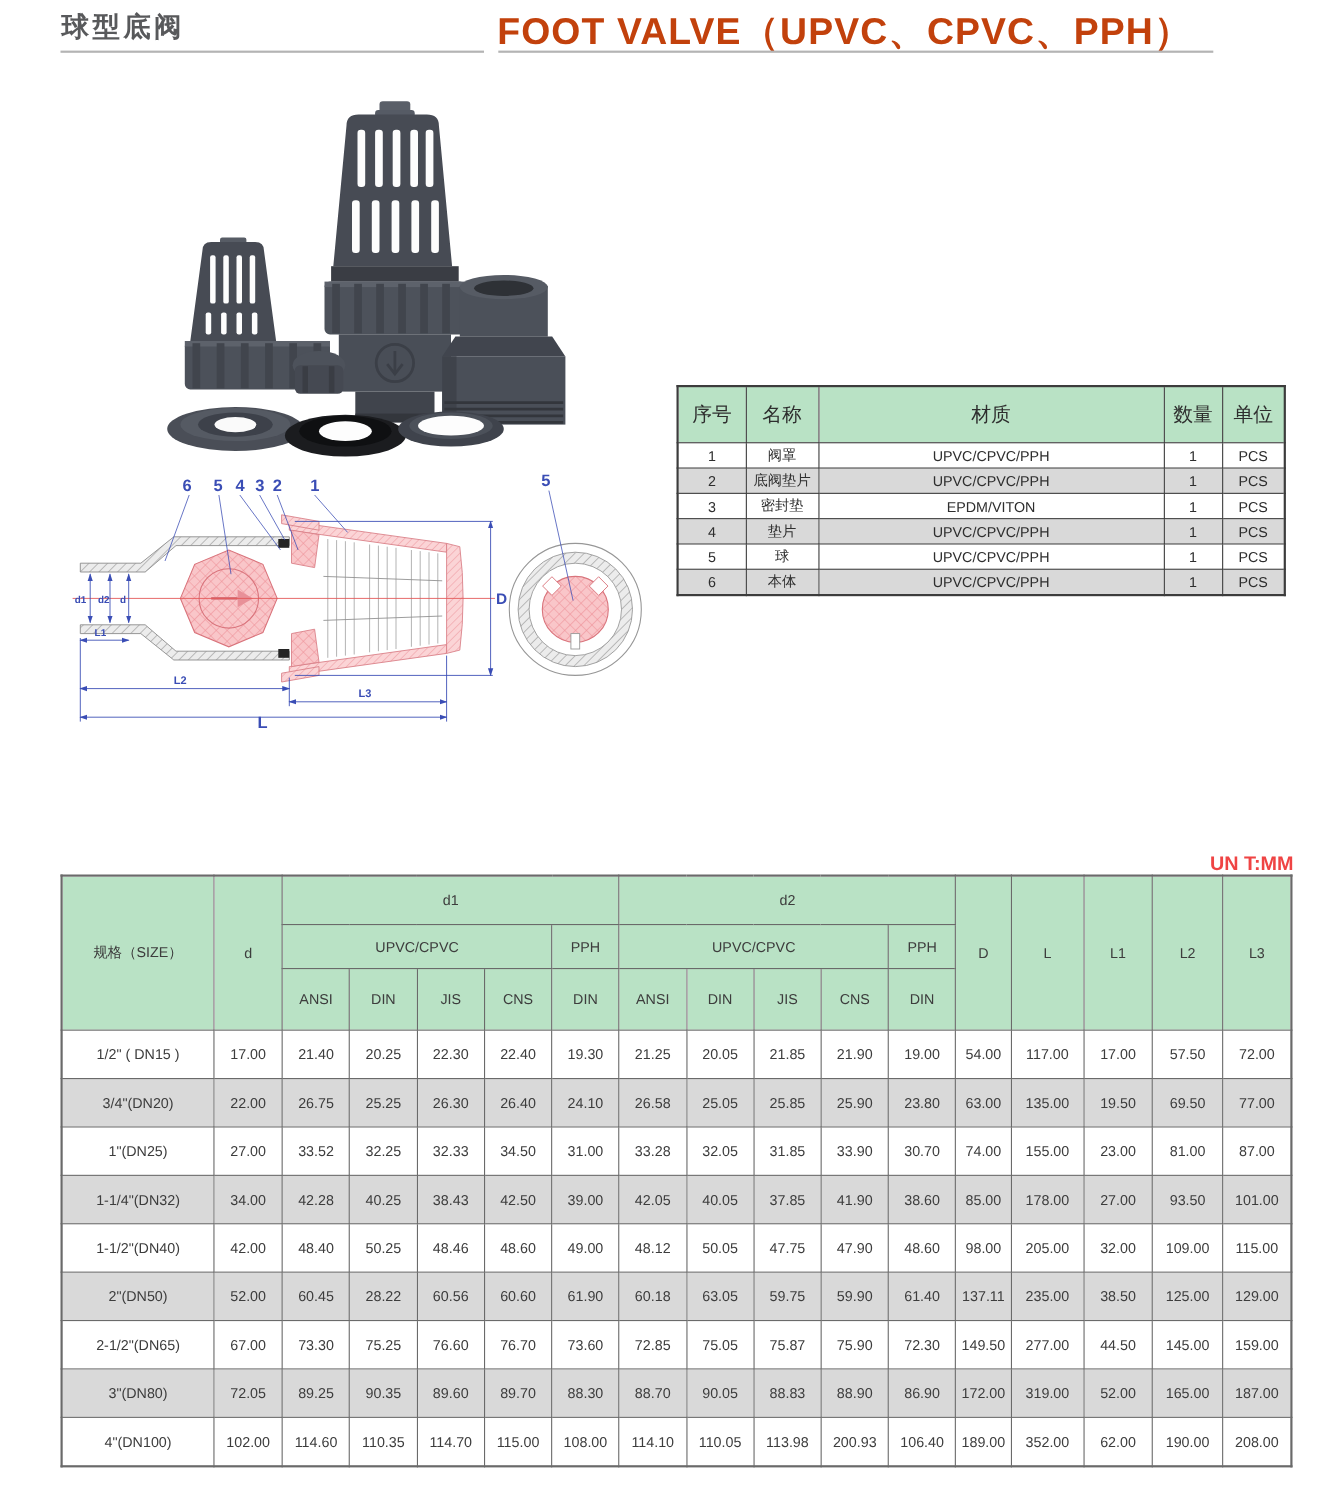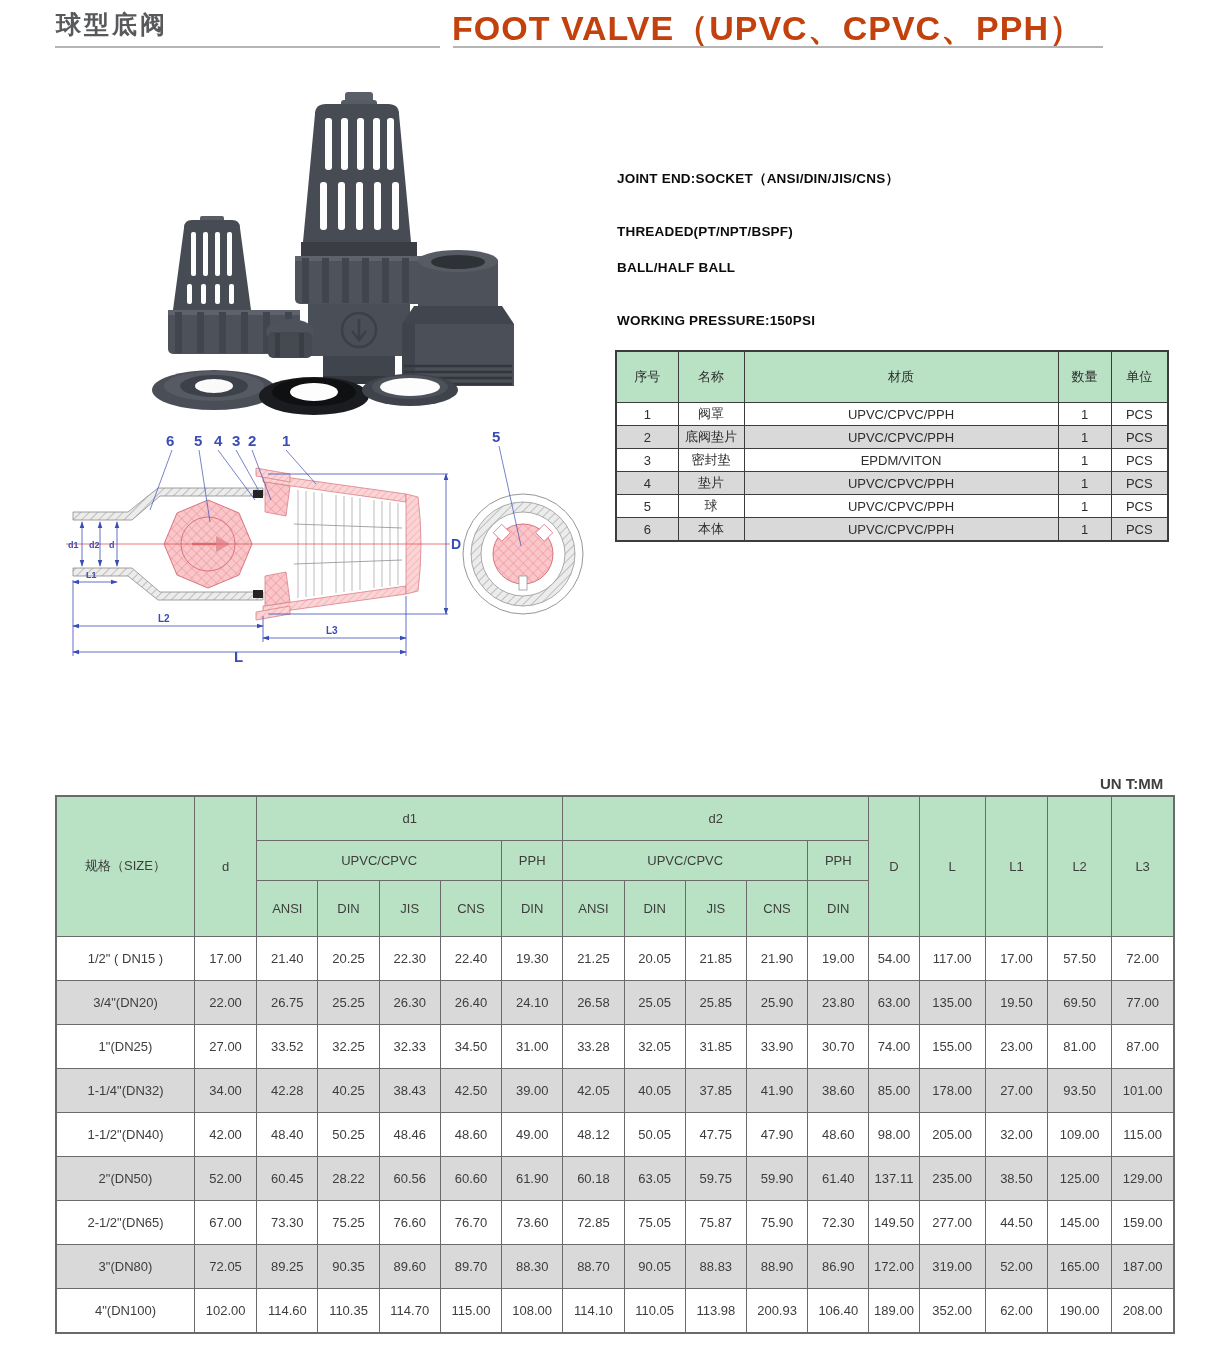--- a/index.html
+++ b/index.html
@@ -20,26 +20,26 @@
   
   .specs{position:absolute;left:617px;top:170px;color:#0c0c0c;font-size:13.5px;font-weight:700;letter-spacing:.2px;}
   .specs .ln1{margin-bottom:36px;}
   .specs .ln2{margin-bottom:21px;}
   .specs .ln3{margin-bottom:38px;}
 
   
   table{border-collapse:collapse;table-layout:fixed;}
   .parts-table{position:absolute;left:615px;top:350px;width:552px;font-size:13px;color:#2e2e2e;border:2px solid #3c3c3c;}
   .parts-table th,.parts-table td{border:1px solid #3c3c3c;text-align:center;padding:0;overflow:hidden;white-space:nowrap;}
-  .parts-table thead th{background:#b9e2c5;height:50px;font-weight:400;font-size:13px;}
+  .parts-table thead th{background:#b9e2c5;height:50px;font-weight:400;font-size:18px;}
   .parts-table tbody td{height:22px;background:#fff;}
   .parts-table tbody tr:nth-child(even) td{background:#d9d9d9;}
 
   
-  .unit-note{position:absolute;left:1100px;top:775px;font-size:15px;font-weight:700;color:#404040;}
+  .unit-note{position:absolute;left:1100px;top:775px;font-size:18px;font-weight:700;color:#ef4444;}
 
   
   .dims-table{position:absolute;left:55px;top:795px;width:1120px;font-size:13px;color:#3d3d3d;border:2px solid #6a6a6a;}
   .dims-table th,.dims-table td{border:1px solid #6a6a6a;text-align:center;padding:0;overflow:hidden;white-space:nowrap;font-weight:400;}
   .dims-table thead th{background:#b9e2c5;font-size:13px;}
   .dims-table thead tr.h1{height:44px;}
   .dims-table thead tr.h2{height:40px;}
   .dims-table thead tr.h3{height:56px;}
   .dims-table tbody td{height:43px;background:#fff;}
   .dims-table tbody tr:nth-child(even) td{background:#d9d9d9;}
@@ -139,26 +139,20 @@
       <ellipse cx="152" cy="316" rx="19" ry="7" fill="#fafafa"></ellipse>
       <ellipse cx="252" cy="326" rx="55" ry="19" fill="#1b1c1f"></ellipse>
       <ellipse cx="252" cy="322" rx="42" ry="14" fill="#0f1012"></ellipse>
       <ellipse cx="252" cy="322" rx="24" ry="9" fill="#fdfdfd"></ellipse>
       <ellipse cx="348" cy="320" rx="48" ry="16" fill="#3f434c"></ellipse>
       <ellipse cx="348" cy="317" rx="38" ry="12" fill="#4c515a"></ellipse>
       <ellipse cx="348" cy="317" rx="30" ry="9" fill="#fdfdfd"></ellipse>
     </g>
   </svg>
 
-  <div class="specs">
-    <div class="ln1">JOINT END:SOCKET（ANSI/DIN/JIS/CNS）</div>
-    <div class="ln2">THREADED(PT/NPT/BSPF)</div>
-    <div class="ln3">BALL/HALF BALL</div>
-    <div>WORKING PRESSURE:150PSI</div>
-  </div>
 
   <table class="parts-table">
     <colgroup>
         <col style="width:62px">
         <col style="width:66px">
         <col style="width:314px">
         <col style="width:53px">
         <col style="width:57px">
       </colgroup>
     <thead>

